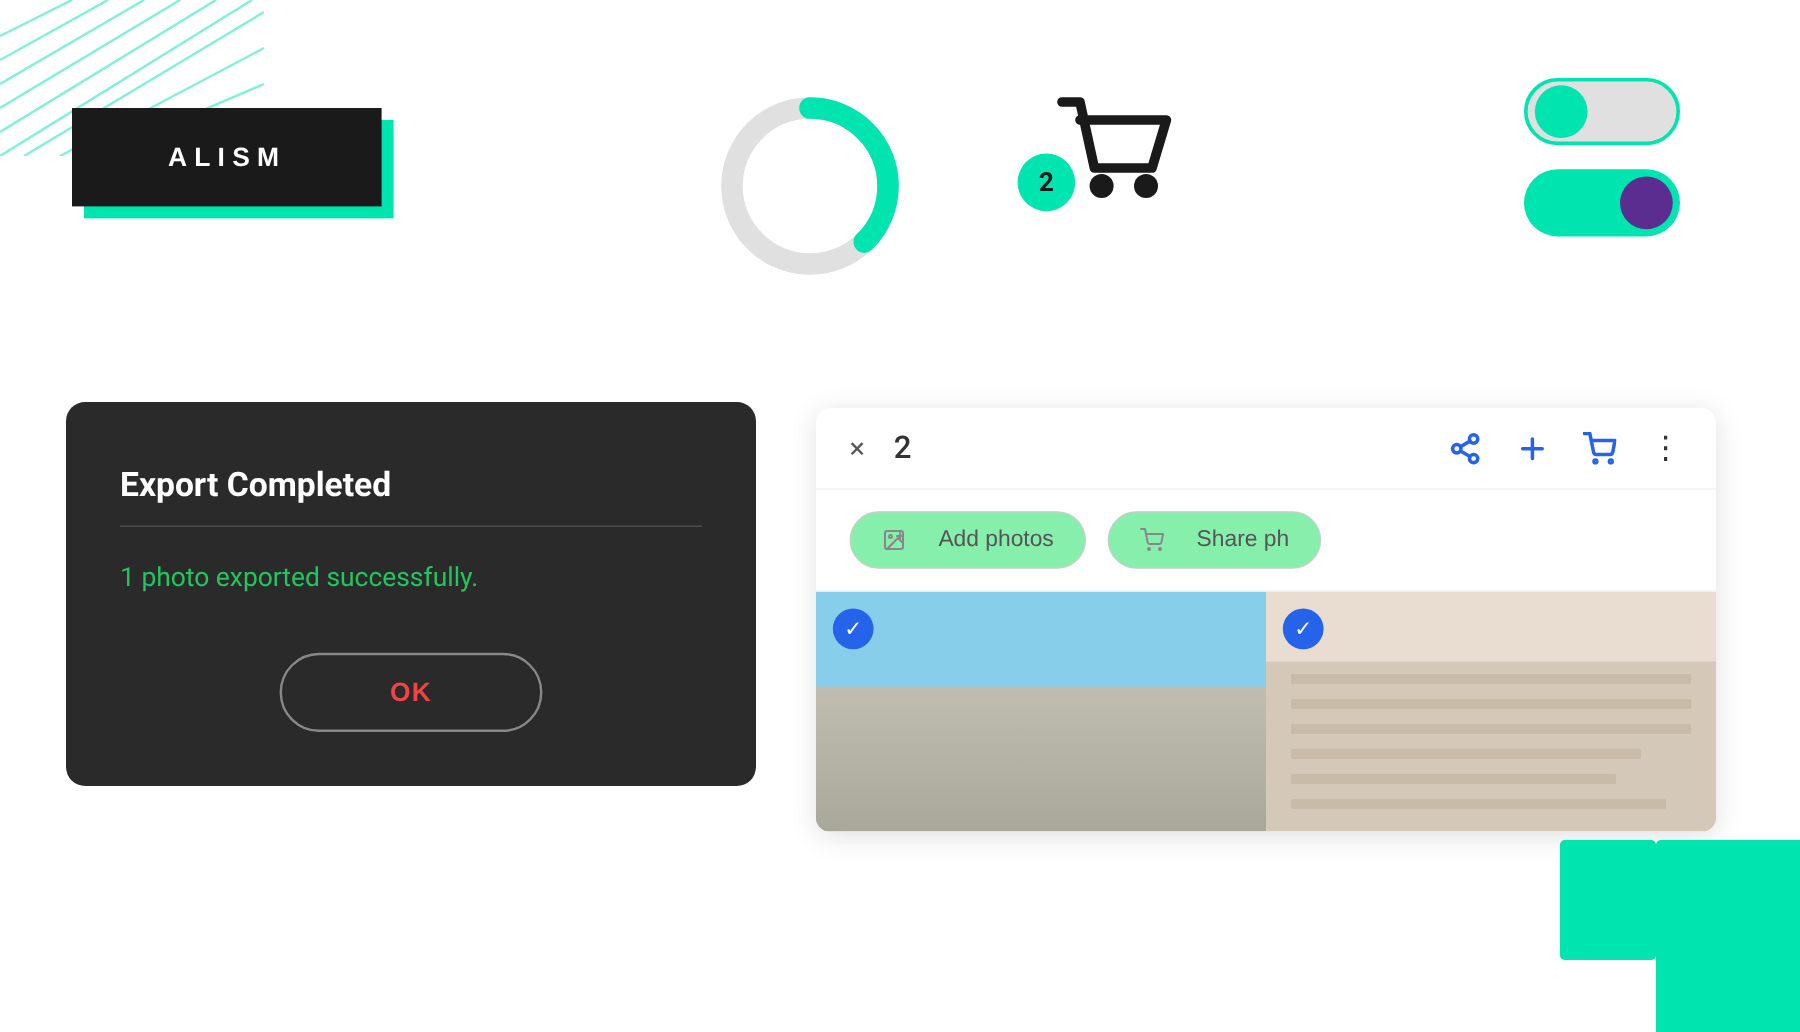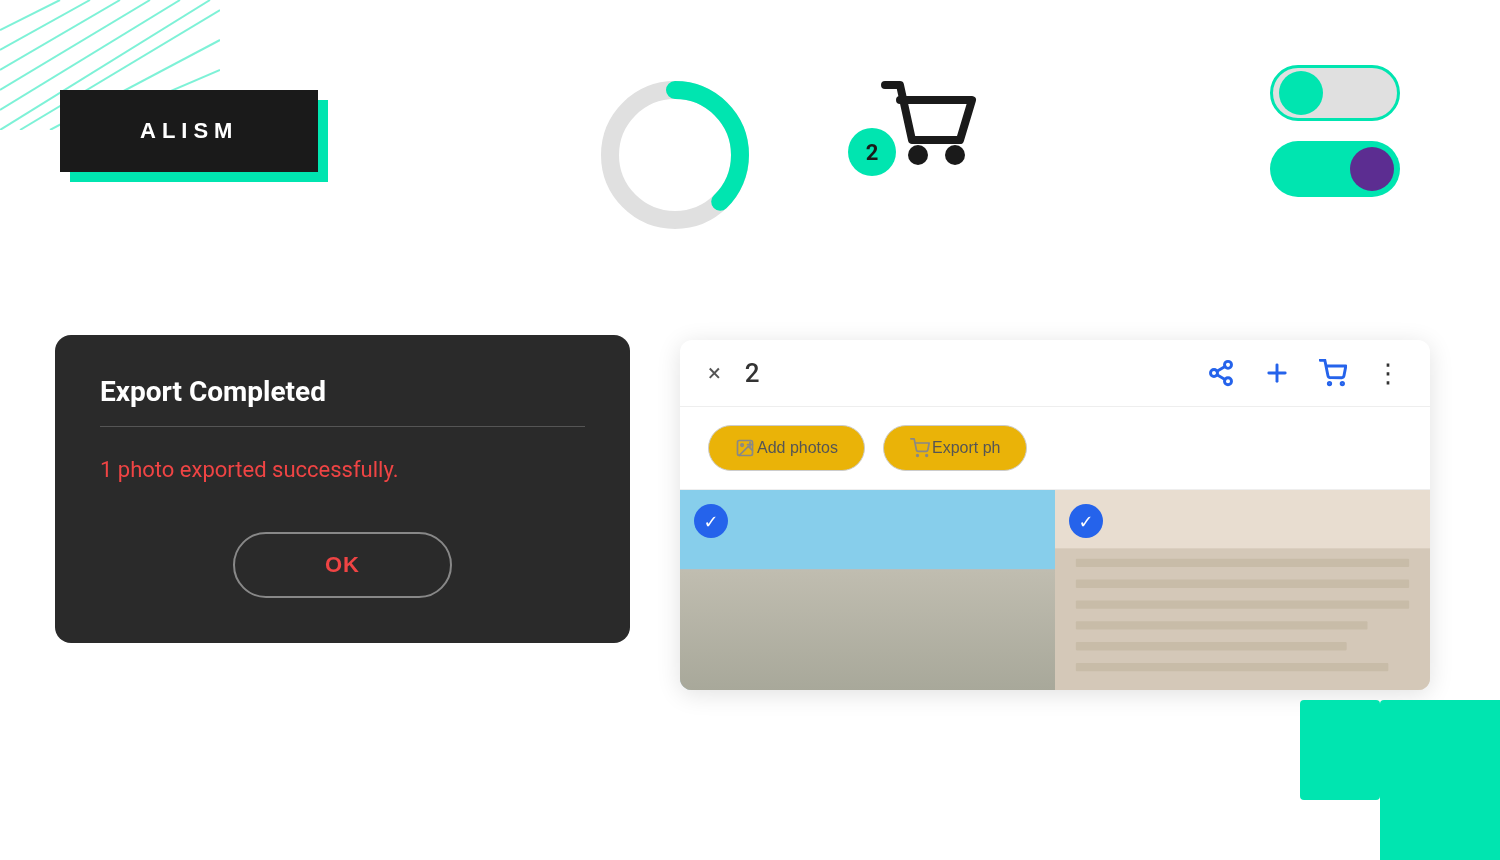--- a/index.html
+++ b/index.html
@@ -124,35 +124,35 @@
     }
 
     
     .export-dialog {
       position: absolute;
       top: 335px;
       left: 55px;
       width: 575px;
       background: #2a2a2a;
       border-radius: 16px;
-      padding: 40px 45px 45px;
+      padding: 52px 45px 45px;
     }
     .export-title {
       color: #ffffff;
       font-size: 28px;
       font-weight: 700;
       margin-bottom: 18px;
     }
     .export-divider {
       border: none;
       border-top: 1px solid #555;
       margin-bottom: 30px;
     }
     .export-message {
-      color: #ef4444;
+      color: #22c55e;
       font-size: 22px;
       margin-bottom: 50px;
     }
     .export-ok-btn {
       display: block;
       margin: 0 auto;
       background: transparent;
       color: #ef4444;
       font-size: 22px;
       font-weight: 600;
@@ -206,26 +206,26 @@
     .photo-action-bar {
       display: flex;
       align-items: center;
       padding: 18px 28px;
       gap: 18px;
       border-bottom: 1px solid #eeeeee;
     }
     .action-btn {
       display: flex;
       align-items: center;
-      gap: 2px;
-      background: #eab308;
+      gap: 27px;
+      background: #86efac;
       border: 1.5px solid #cccccc;
       border-radius: 50px;
       padding: 12px 26px;
-      font-size: 16px;
+      font-size: 19px;
       color: #555;
       cursor: pointer;
     }
 
     .photo-grid {
       display: flex;
       gap: 0;
       height: 200px;
       overflow: hidden;
       border-radius: 0 0 12px 12px;
@@ -394,21 +394,21 @@
         <line x1="18" y1="5" x2="18" y2="11"></line>
       </svg>
       <span>Add photos</span>
     </button>
     <button class="action-btn">
       <svg width="20" height="20" viewBox="0 0 24 24" fill="none" stroke="#888" stroke-width="2" stroke-linecap="round" stroke-linejoin="round">
         <circle cx="9" cy="21" r="1"></circle>
         <circle cx="20" cy="21" r="1"></circle>
         <path d="M1 1h4l2.68 13.39a2 2 0 0 0 2 1.61h9.72a2 2 0 0 0 2-1.61L23 6H6"></path>
       </svg>
-      <span>Export ph</span>
+      <span>Share ph</span>
     </button>
   </div>
 
   <div class="photo-grid">
     <div class="photo-item">
       <div class="building-photo">
 
         <svg width="100%" height="100%" viewBox="0 0 360 200" preserveAspectRatio="xMidYMid slice" style="position:absolute;top:0;left:0;">
           <rect width="360" height="200" fill="#87ceeb"></rect>
           <rect y="80" width="360" height="120" fill="#c0bdb5"></rect>

